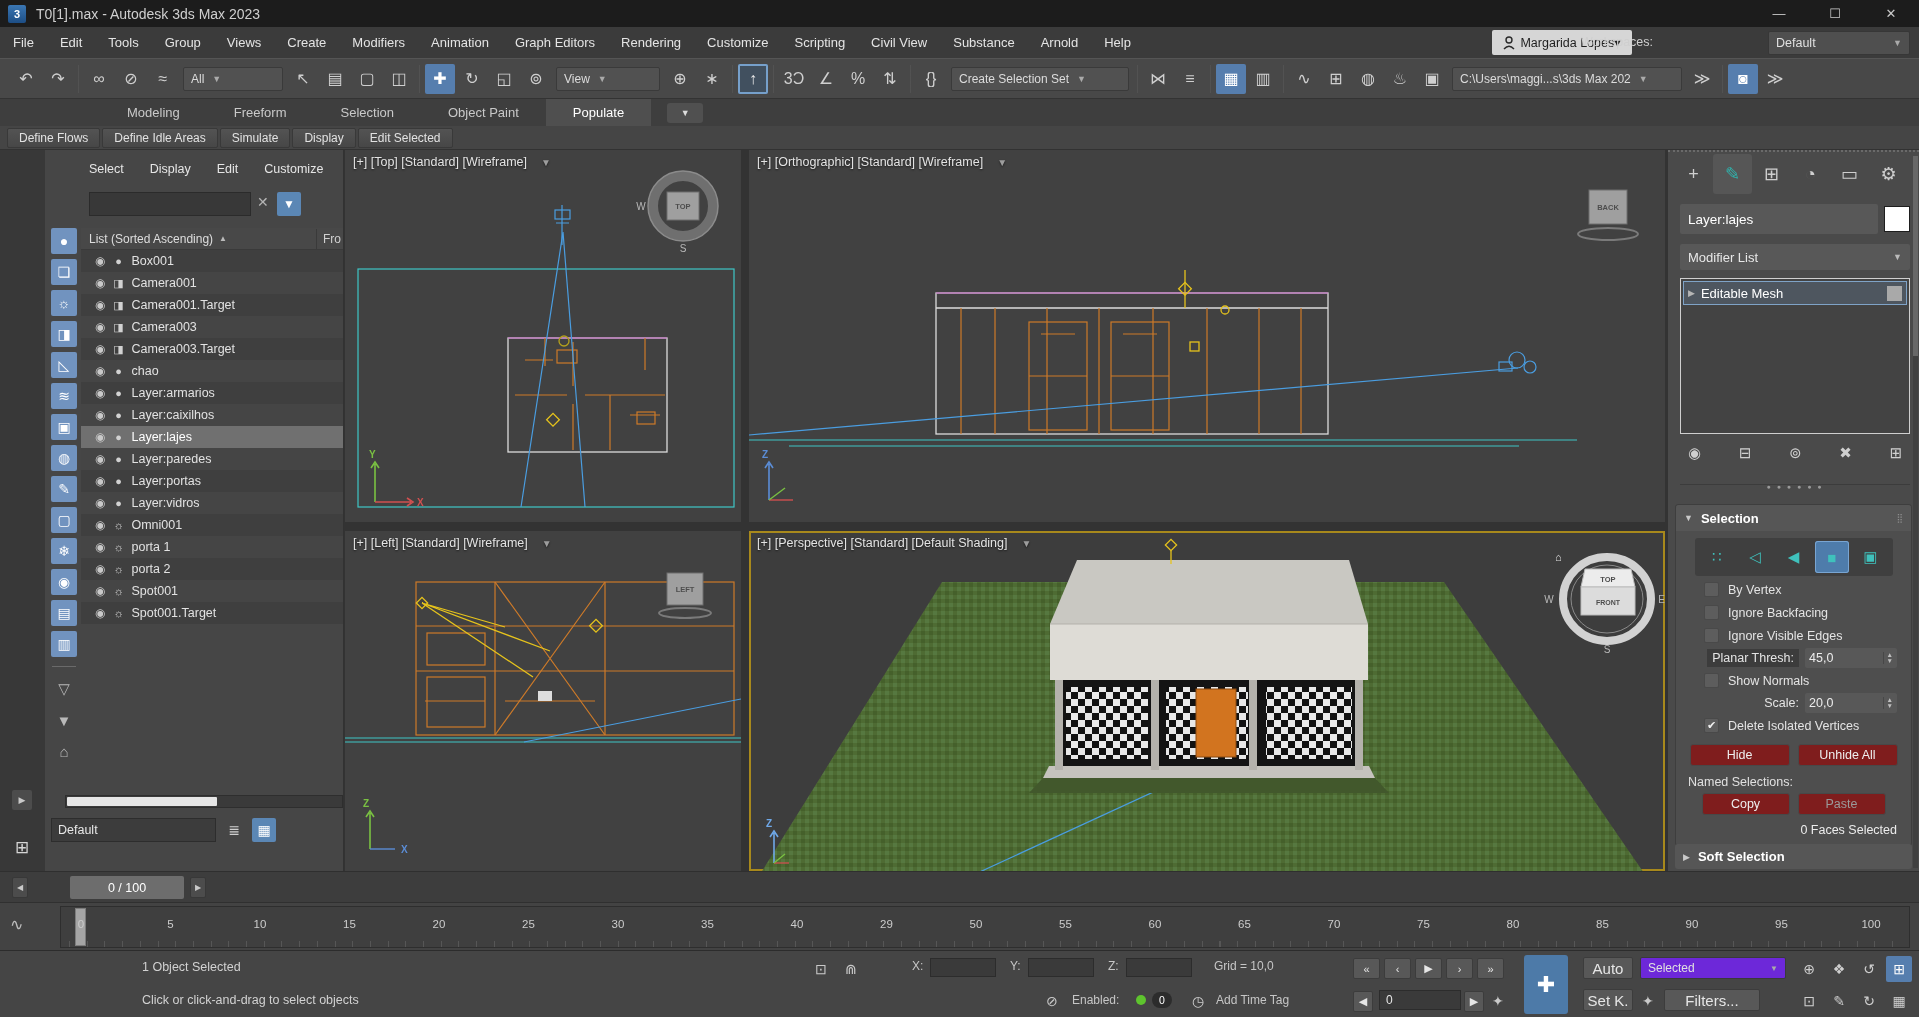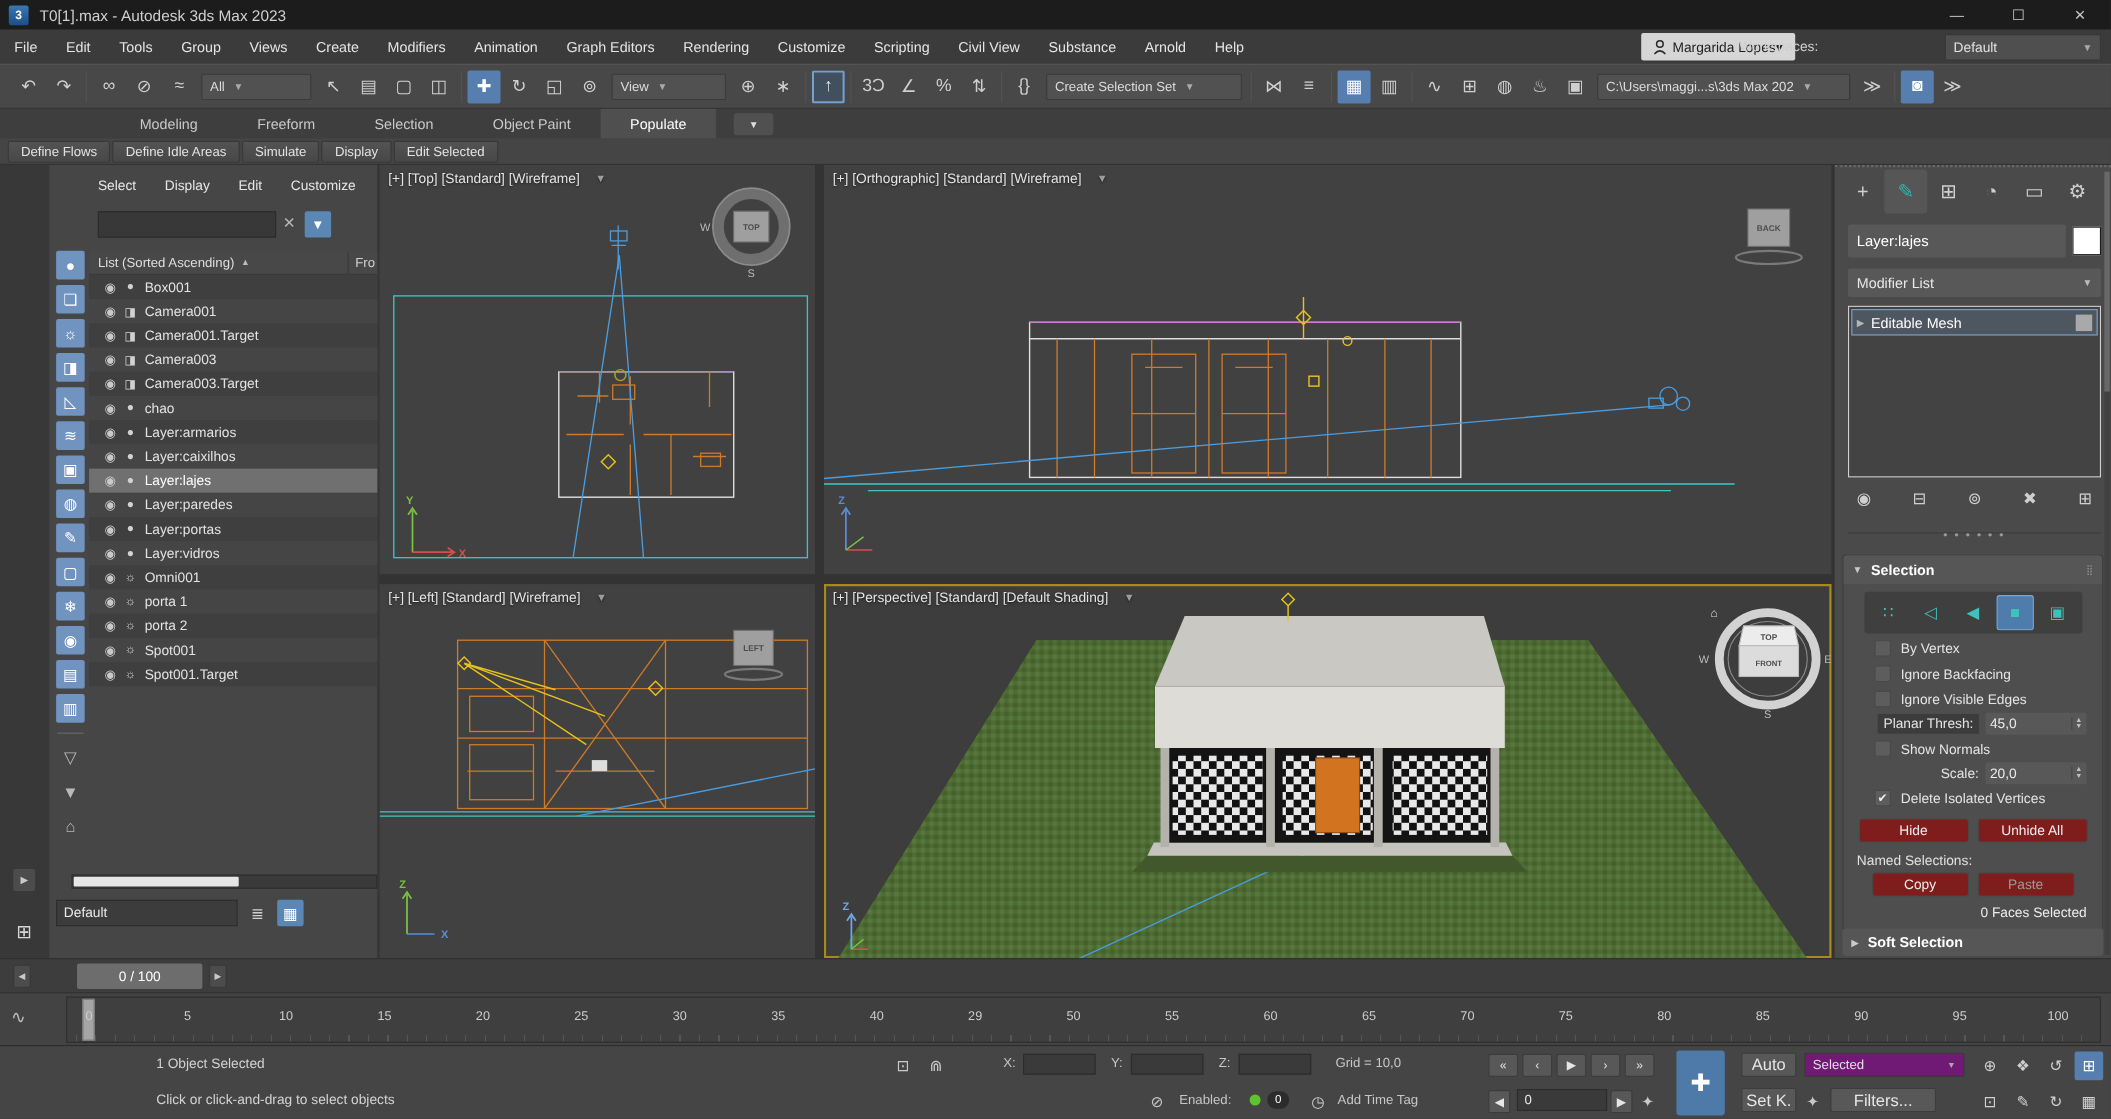--- a/index.html
+++ b/index.html
@@ -133,21 +133,21 @@
   .lis-pink{height:30px;background:#e9cbcb;border-bottom:1px solid #b89a9a}
   .lis-white{height:31px;background:#f4f4f4;color:#111;font-size:12.5px;padding:7px 0 0 4px;font-family:"Liberation Mono",monospace}
   .st-line1{position:absolute;left:142px;top:9px;font-size:12.5px;color:#d2d2d2}
   .st-line2{position:absolute;left:142px;top:42px;font-size:12.5px;color:#d2d2d2}
   .stico{position:absolute;color:#c9c9c9;font-size:14px}
   .coord{position:absolute;top:8px;font-size:12px;color:#c6c6c6}
   .cfield{position:absolute;top:7px;width:66px;height:19px;background:#3a3a3a;border:1px solid #2c2c2c}
   .pbk{position:absolute;top:7px;width:27px;height:21px;background:#585858;border:1px solid #3c3c3c;border-radius:2px;display:flex;align-items:center;justify-content:center;font-size:11px;color:#e6e6e6}
   .bigkey{position:absolute;left:1524px;top:4px;width:44px;height:59px;background:#4d7aa8;border-radius:3px;display:flex;align-items:center;justify-content:center;color:#fff;font-size:22px}
   .sbtn2{position:absolute;height:22px;background:#585858;border:1px solid #3c3c3c;border-radius:2px;display:flex;align-items:center;justify-content:center;font-size:15px;color:#e6e6e6}
-  .sdd{position:absolute;left:1640px;top:6px;width:146px;height:22px;background:#701a75;border:1px solid #3a3a3a;border-radius:2px;display:flex;align-items:center;padding:0 7px;font-size:12px;color:#e0e0e0}
+  .sdd{position:absolute;left:1640px;top:6px;width:146px;height:22px;background:#6d28d9;border:1px solid #3a3a3a;border-radius:2px;display:flex;align-items:center;padding:0 7px;font-size:12px;color:#e0e0e0}
   .sdd .car{margin-left:auto;font-size:8px;color:#aaa}
   .navico{position:absolute;width:26px;height:26px;display:flex;align-items:center;justify-content:center;color:#cfcfcf;font-size:14px;border-radius:2px}
   .navico.act{background:#567eae;color:#fff}
   .greendot{position:absolute;left:1136px;top:44px;width:10px;height:10px;border-radius:50%;background:#5ec42e}
   .zerocap{position:absolute;left:1152px;top:41px;width:20px;height:16px;border-radius:8px;background:#2c2c2c;color:#fff;font-size:10.5px;display:flex;align-items:center;justify-content:center}
   .ffield{position:absolute;left:1379px;top:39px;width:82px;height:20px;background:#3a3a3a;border:1px solid #2c2c2c;color:#e6e6e6;font-size:12px;display:flex;align-items:center;padding-left:6px}
 </style>
 </head>
 <body>
 

